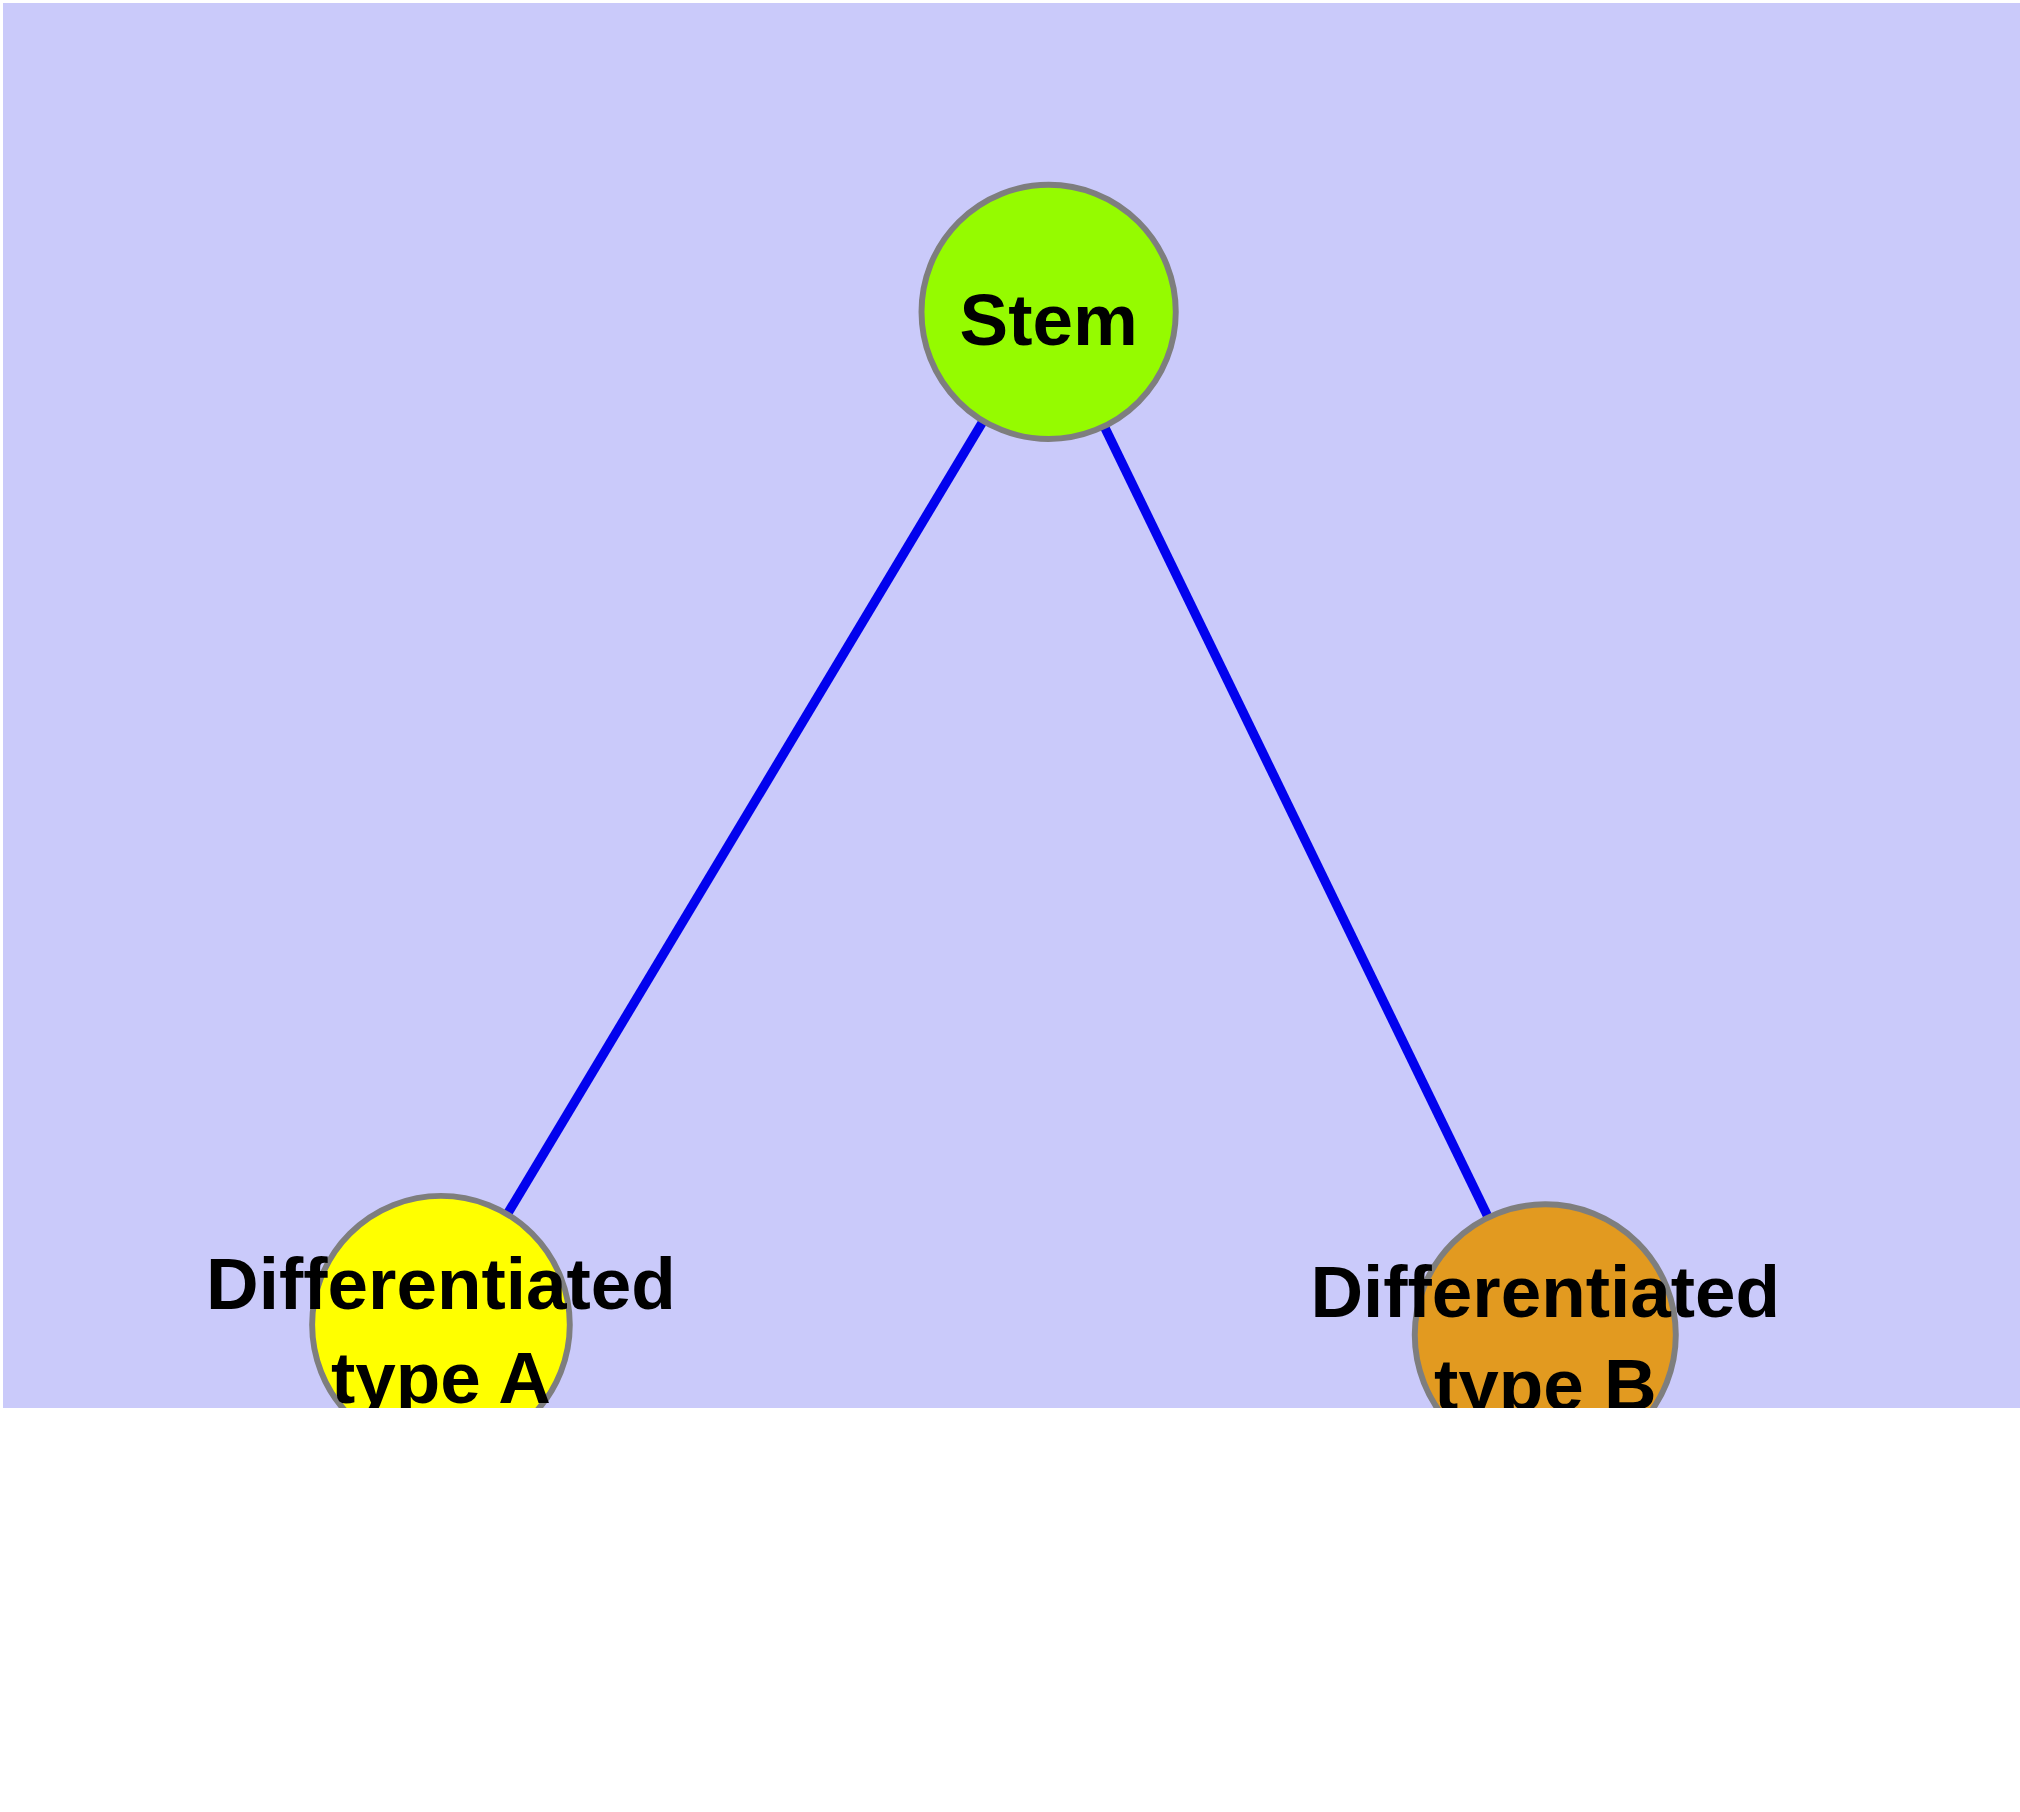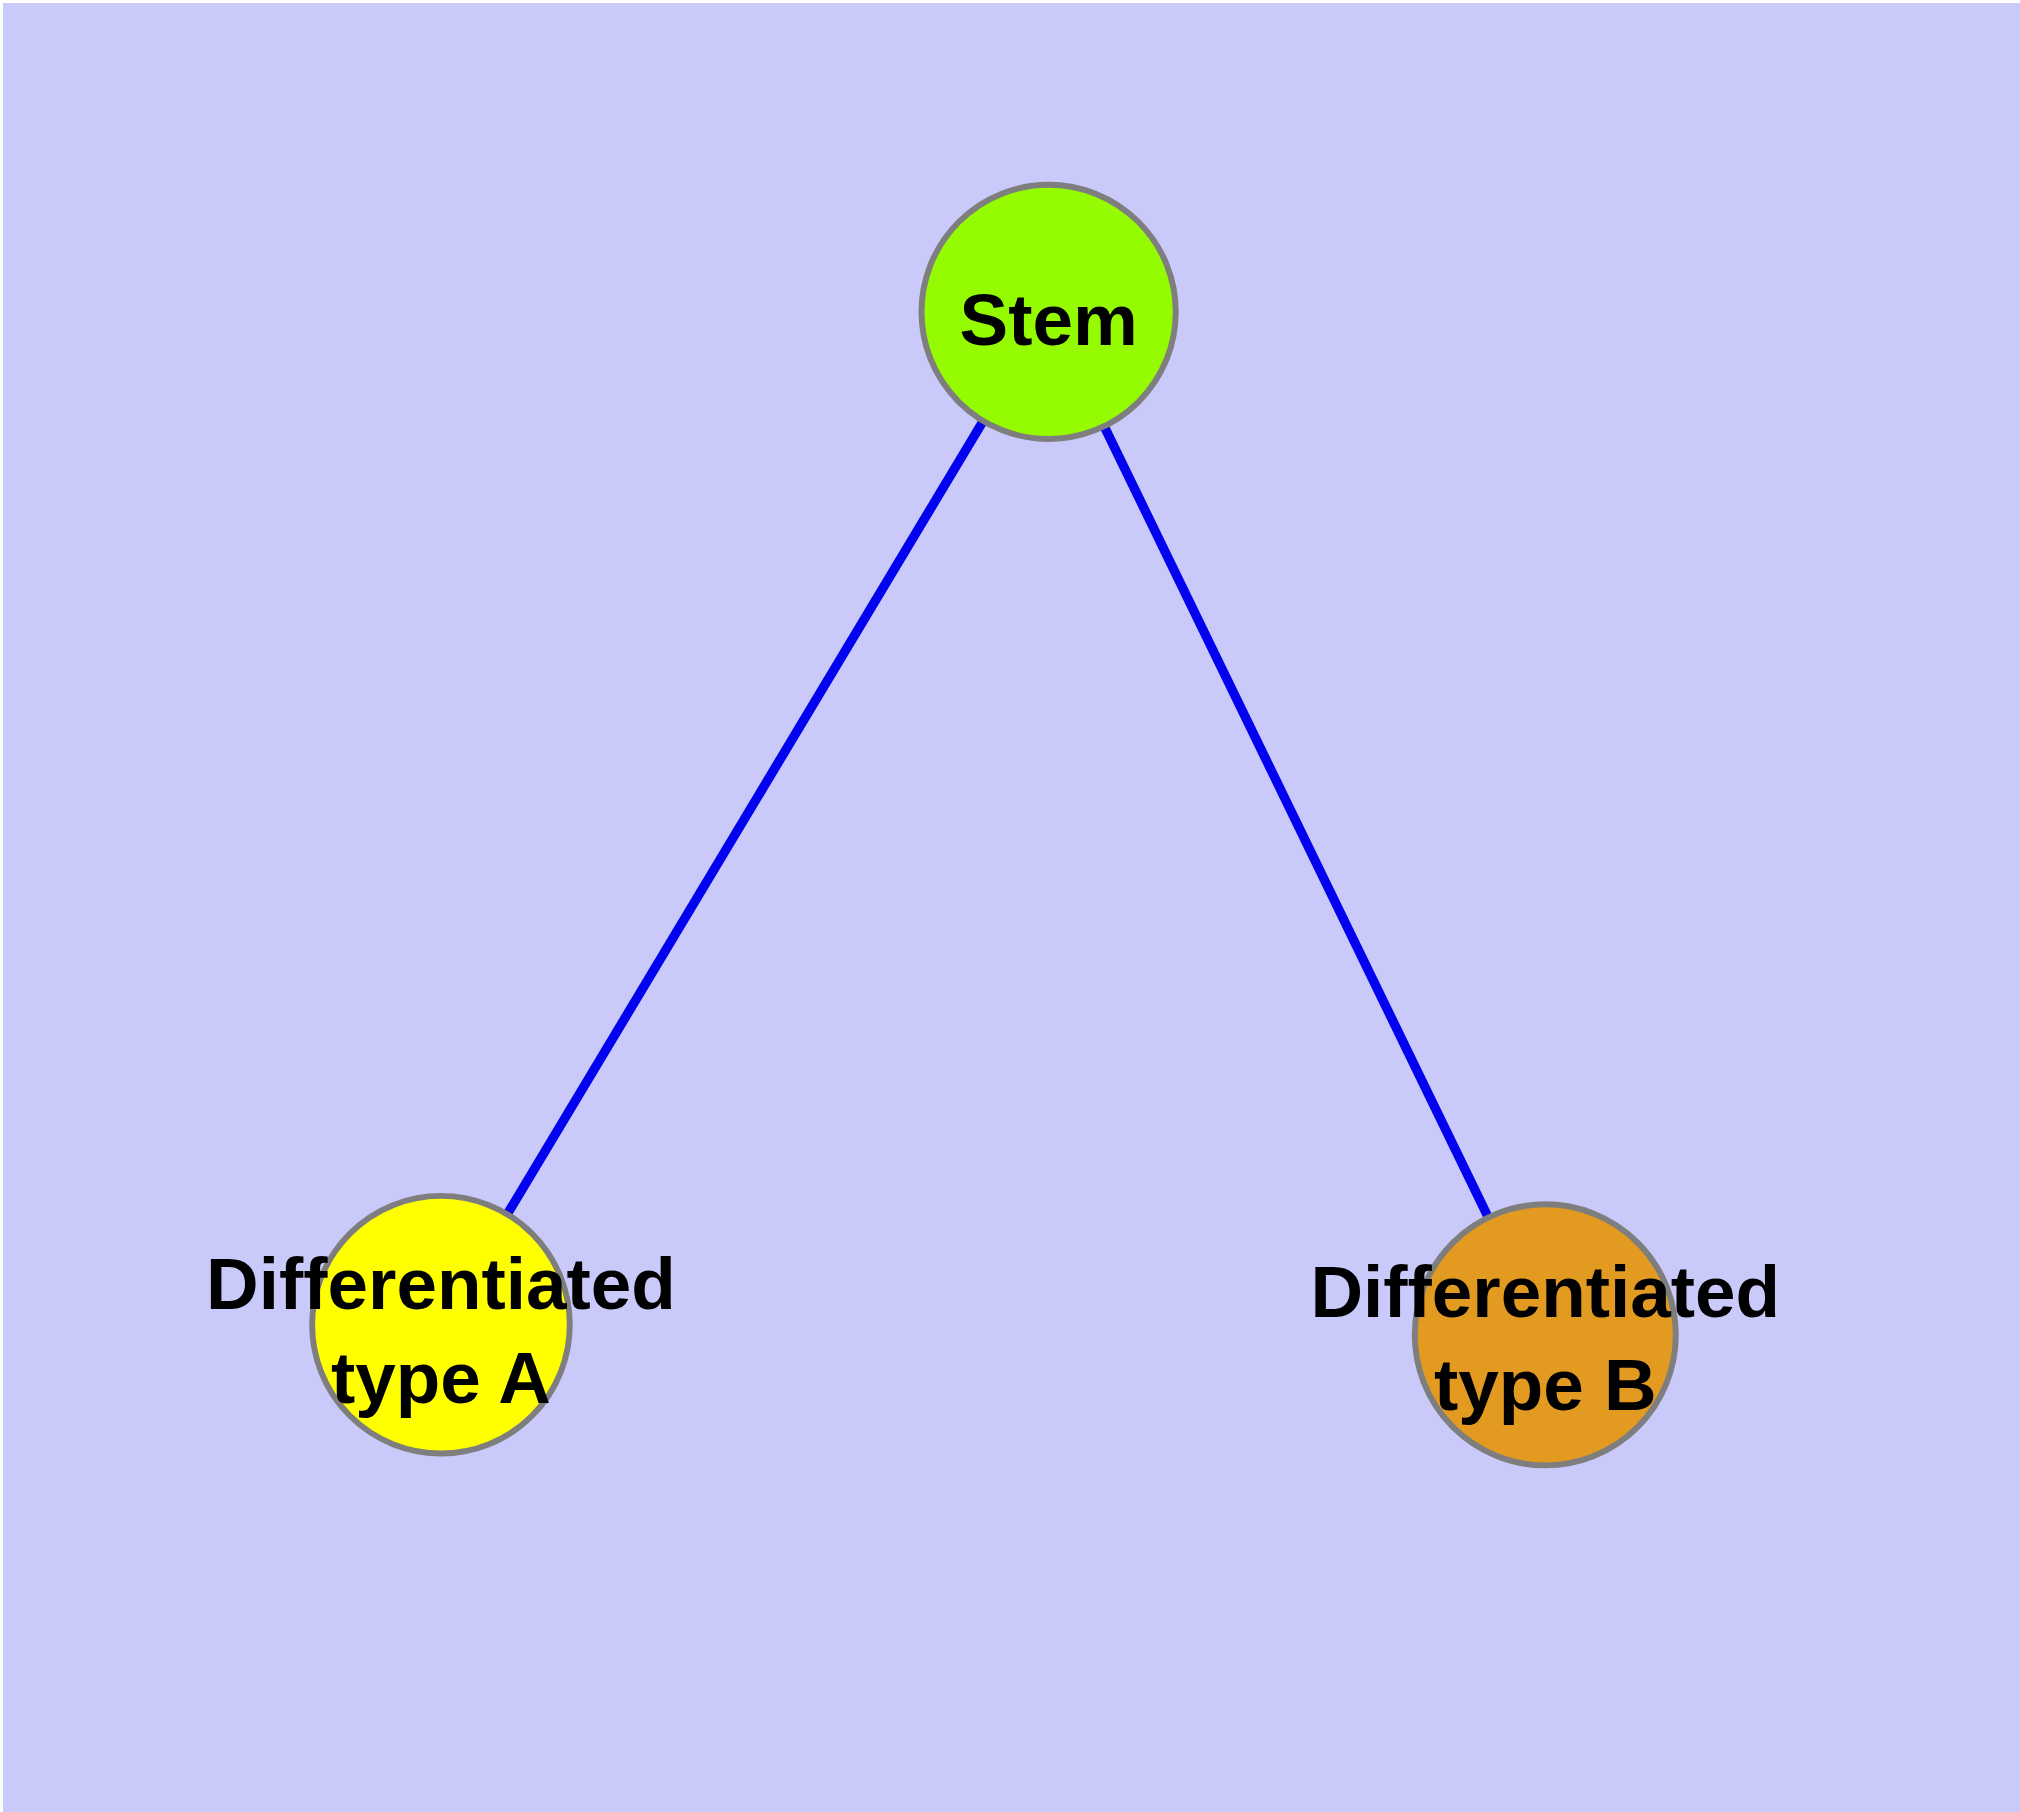--- a/index.html
+++ b/index.html
@@ -3,21 +3,21 @@
 <meta charset="utf-8">
 <style>
   html, body {
     margin: 0;
     padding: 0;
     background: #ffffff;
   }
   .stage {
     position: relative;
     width: 2021px;
-    height: 1812px;
+    height: 1408px;
     overflow: hidden;
     background: var(--frame-color, #ffffff);
     font-family: "Liberation Sans", sans-serif;
   }
   .canvas-bg {
     position: absolute;
     top: 3.4px;
     left: 3.4px;
     right: 0;
     bottom: 0;

